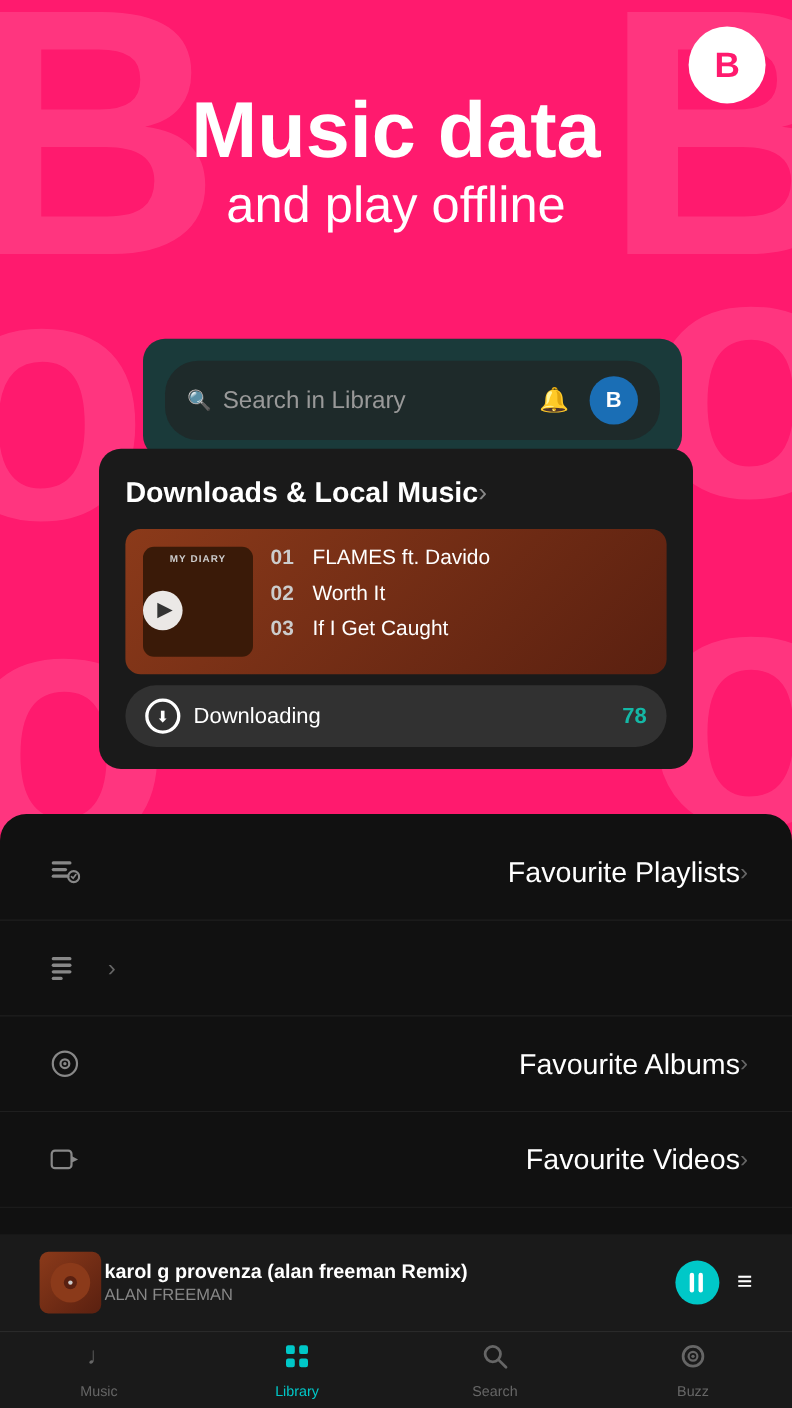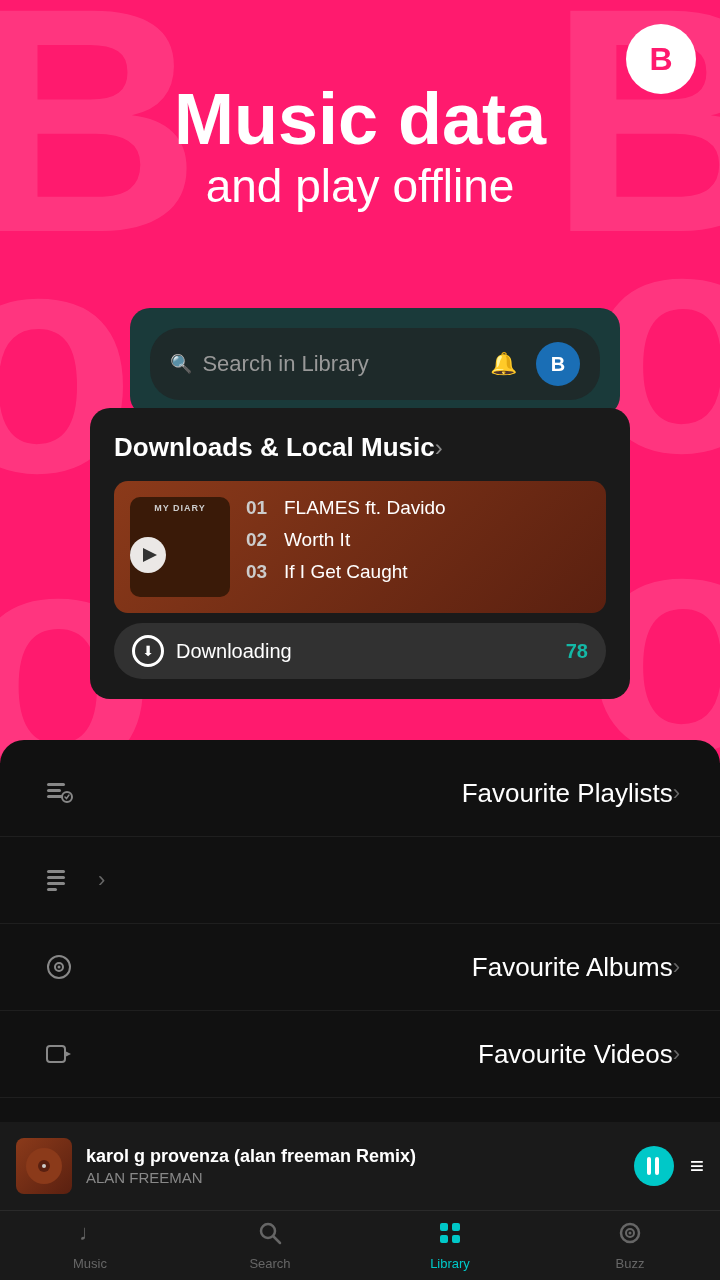--- a/index.html
+++ b/index.html
@@ -302,24 +302,24 @@
       color: #666;
       font-size: 22px;
     }
 
     
     .now-playing {
       position: absolute;
       bottom: 70px;
       left: 0; right: 0;
       background: #1a1a1a;
-      padding: 16px 16px;
-      display: flex;
-      align-items: center;
-      gap: 14px;
+      padding: 16px 36px;
+      display: flex;
+      align-items: center;
+      gap: 3px;
       z-index: 20;
     }
     .np-art {
       width: 56px; height: 56px;
       border-radius: 8px;
       background: linear-gradient(135deg, #8B3A1A, #5a2010);
       flex-shrink: 0;
       overflow: hidden;
       display: flex;
       align-items: center;
@@ -571,44 +571,44 @@
 </div>
 
 <div class="bottom-nav">
   <div class="nav-item">
     <span class="nav-icon">
       <svg width="26" height="26" viewBox="0 0 26 26" fill="none">
         <text x="13" y="20" text-anchor="middle" font-size="22" fill="#666">♩</text>
       </svg>
     </span>
     <span class="nav-label">Music</span>
-  </div>
-  <div class="nav-item">
-    <span class="nav-icon">
-      <svg width="26" height="26" viewBox="0 0 26 26" fill="none">
-        <circle cx="11" cy="11" r="7" stroke="#666" stroke-width="2.5" fill="none"></circle>
-        <line x1="16.5" y1="16.5" x2="23" y2="23" stroke="#666" stroke-width="2.5" stroke-linecap="round"></line>
-      </svg>
-    </span>
-    <span class="nav-label">Search</span>
   </div>
   <div class="nav-item">
     <span class="nav-icon active">
       <svg width="26" height="26" viewBox="0 0 26 26" fill="none">
         <rect x="3" y="3" width="8" height="8" rx="2" fill="#00c8c8"></rect>
         <rect x="15" y="3" width="8" height="8" rx="2" fill="#00c8c8"></rect>
         <rect x="3" y="15" width="8" height="8" rx="2" fill="#00c8c8"></rect>
         <rect x="15" y="15" width="8" height="8" rx="2" fill="#00c8c8"></rect>
       </svg>
     </span>
     <span class="nav-label active">Library</span>
   </div>
   <div class="nav-item">
     <span class="nav-icon">
       <svg width="26" height="26" viewBox="0 0 26 26" fill="none">
+        <circle cx="11" cy="11" r="7" stroke="#666" stroke-width="2.5" fill="none"></circle>
+        <line x1="16.5" y1="16.5" x2="23" y2="23" stroke="#666" stroke-width="2.5" stroke-linecap="round"></line>
+      </svg>
+    </span>
+    <span class="nav-label">Search</span>
+  </div>
+  <div class="nav-item">
+    <span class="nav-icon">
+      <svg width="26" height="26" viewBox="0 0 26 26" fill="none">
         <circle cx="13" cy="13" r="9" stroke="#666" stroke-width="2.5" fill="none"></circle>
         <circle cx="13" cy="13" r="4" stroke="#666" stroke-width="2" fill="none"></circle>
         <circle cx="13" cy="13" r="1.5" fill="#666"></circle>
       </svg>
     </span>
     <span class="nav-label">Buzz</span>
   </div>
 </div>
 
 </body></html>

